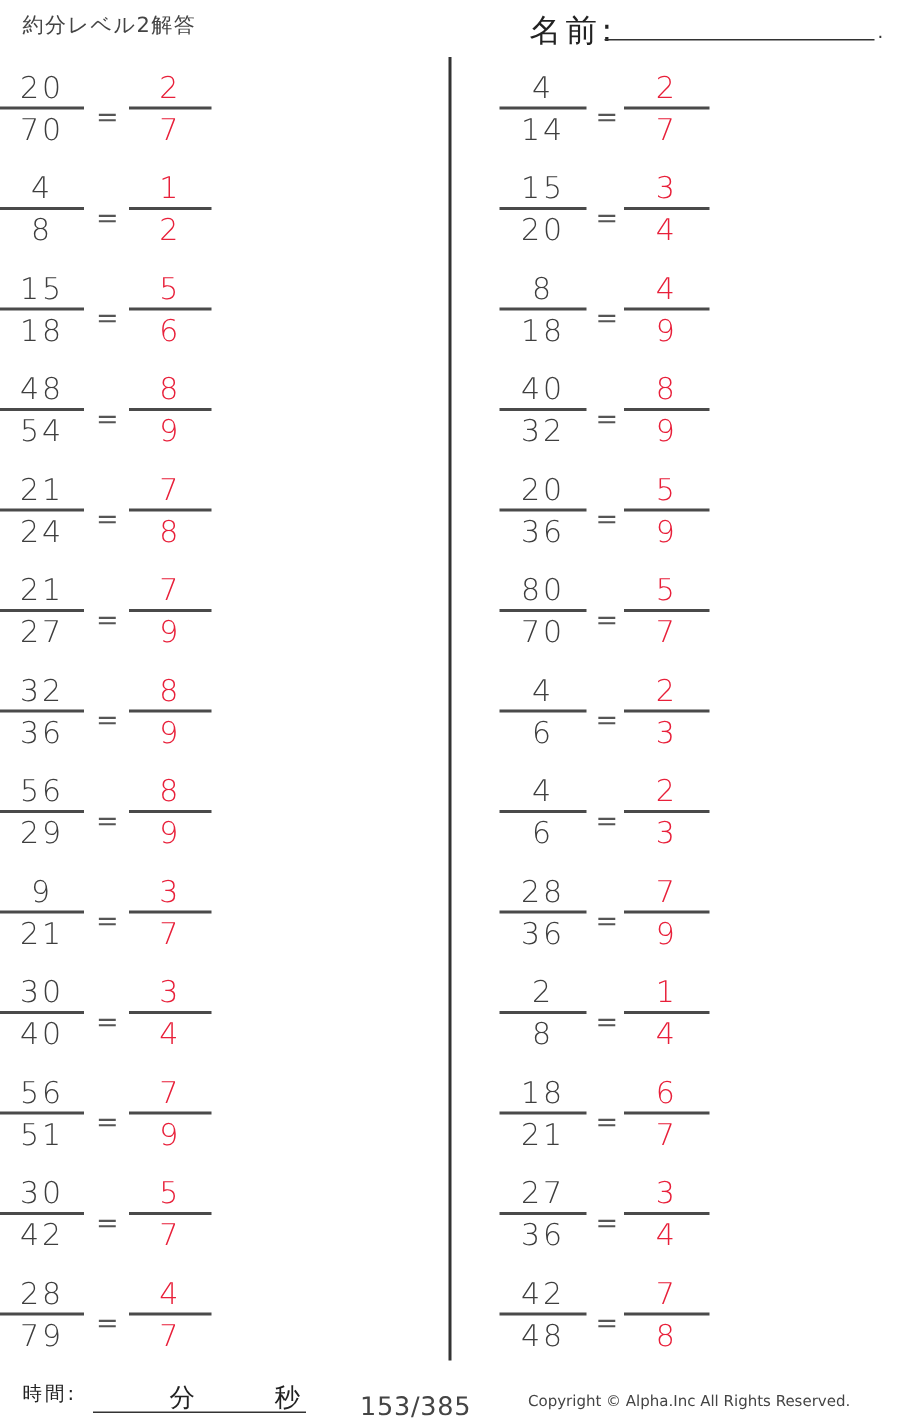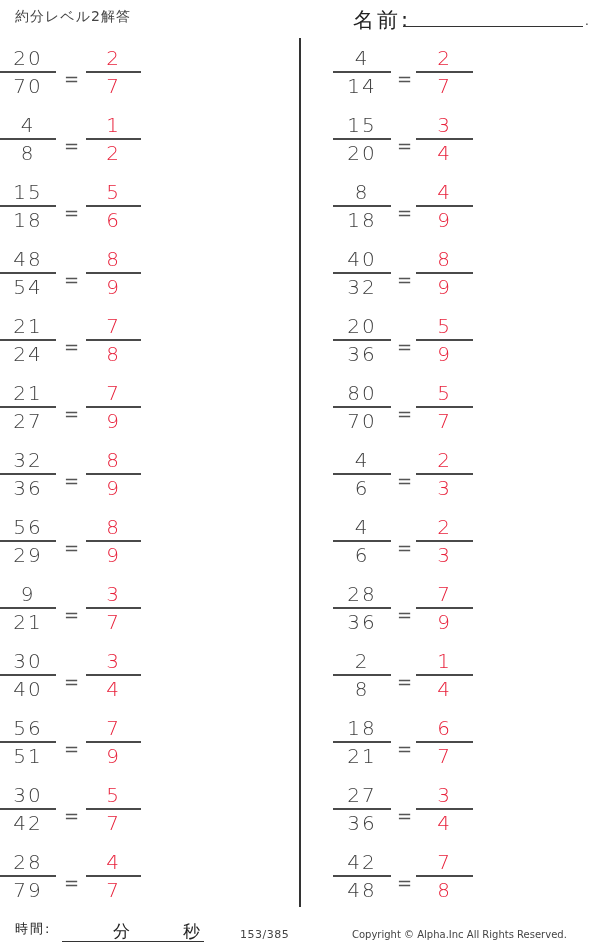--- a/index.html
+++ b/index.html
@@ -20,21 +20,21 @@
     .col.left .frac.q { left: 0; width: 56px; }
     .frac.a { left: 86px; width: 55px; color: #e8203a; }
     .col.right .frac.q { left: 0; width: 58px; }
     .col.right .frac.a { left: 83px; width: 57px; }
     .eq { position: absolute; left: 64px; top: 21px; font-size: 18px; color: #555; }
     .col.right .eq { left: 64px; }
     .footer-time-label { position: absolute; left: 15px; top: 920px; font-size: 13px; letter-spacing: 2px; color: #222; }
     .footer-time-line { position: absolute; left: 62px; top: 941px; width: 142px; border-bottom: 1px solid #333; }
     .footer-min { position: absolute; left: 113px; top: 920px; font-size: 17px; color: #222; }
     .footer-sec { position: absolute; left: 183px; top: 920px; font-size: 17px; color: #222; }
-    .page-num { position: absolute; left: 240px; top: 928px; font-size: 11px; color: #444; letter-spacing: 0.5px; }
+    .page-num { position: absolute; left: 240px; top: 928px; font-size: 17px; color: #444; letter-spacing: 0.5px; }
     .copyright { position: absolute; left: 352px; top: 929px; font-size: 10px; color: #444; }
   </style>
 </head>
 <body>
 
 <div class="title">約分レベル2解答</div>
 <div class="name-label">名前:</div>
 <div class="name-line"></div>
 <div class="name-dot">.</div>
 

